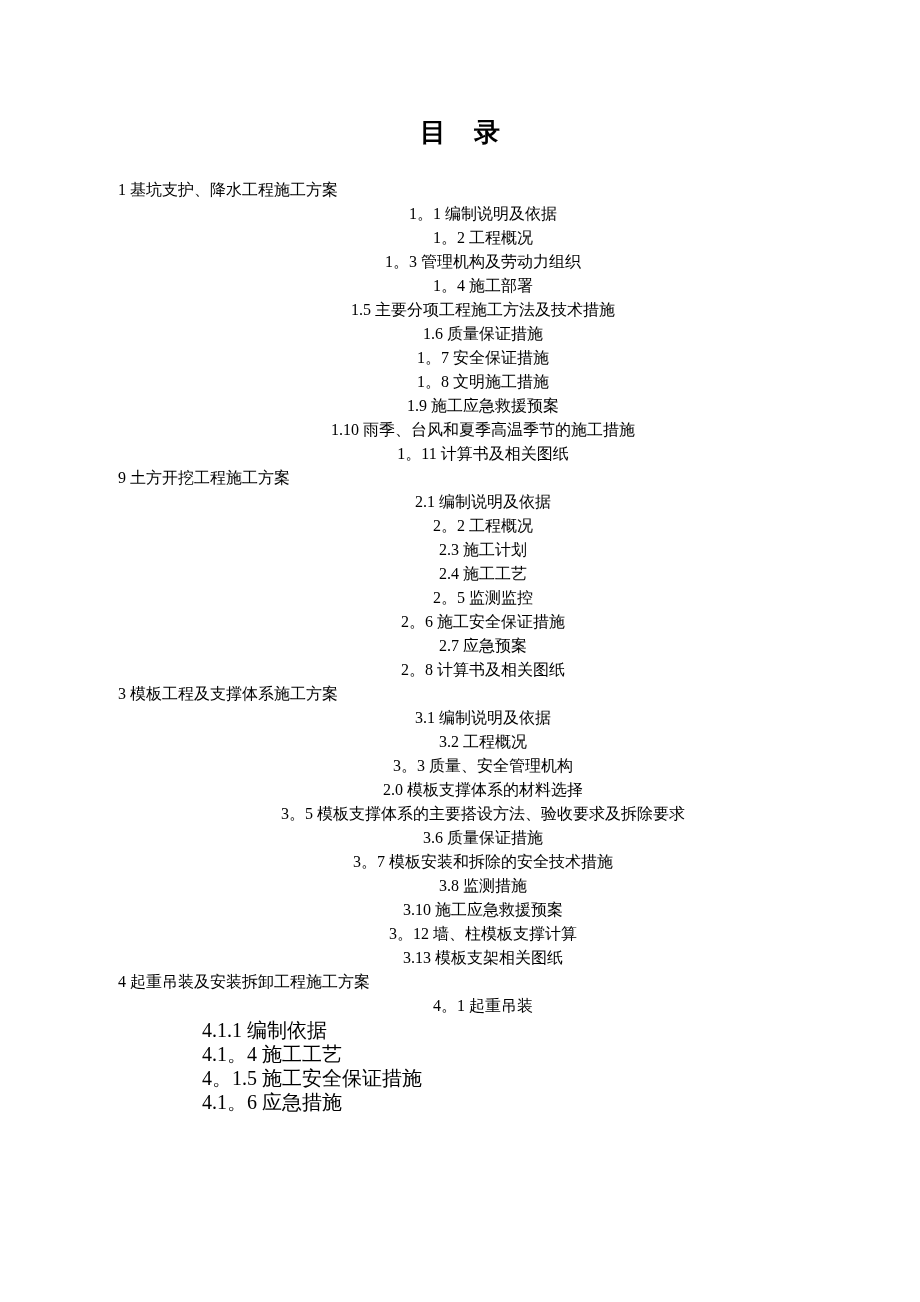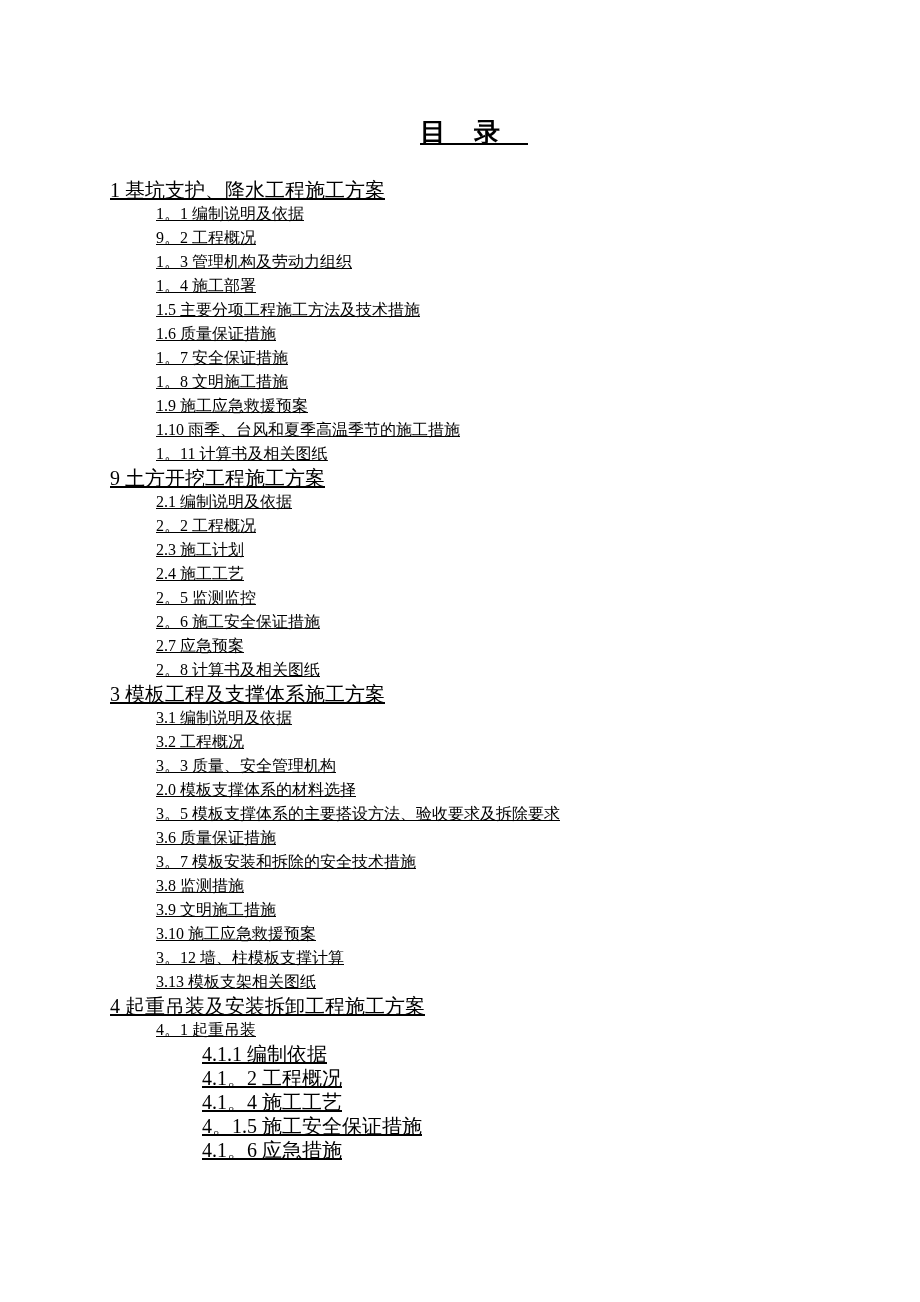--- a/index.html
+++ b/index.html
@@ -1,61 +1,61 @@
 <!DOCTYPE html>
 <html><head>
   <meta charset="utf-8">
   <style>
     * {
       margin: 0;
       padding: 0;
       box-sizing: border-box;
-      text-decoration: underline;
     }
     body {
       background: #ffffff;
       font-family: "SimSun", "宋体", serif;
       width: 920px;
       min-height: 1302px;
       padding: 115px 110px 80px 110px;
       color: #000000;
     }
     .title {
       text-align: center;
       font-size: 26px;
       font-weight: bold;
       letter-spacing: 28px;
       margin-bottom: 28px;
       padding-left: 28px;
     }
     .level-1 {
-      font-size: 20px;
+      font-size: 16px;
       line-height: 24px;
-      margin-left: 0;
+      margin-left: 8px;
     }
     .level-2 {
       font-size: 16px;
       line-height: 24px;
       margin-left: 46px;
+      text-align: center;
     }
     .level-3 {
       font-size: 20px;
       line-height: 24px;
       margin-left: 92px;
     }
   </style>
 </head>
 <body>
 
 <h1 class="title">目录</h1>
 
 <div id="toc-container">
     <div class="level-1">1 基坑支护、降水工程施工方案</div>
     <div class="level-2">1。1   编制说明及依据</div>
-    <div class="level-2">9。2   工程概况</div>
+    <div class="level-2">1。2   工程概况</div>
     <div class="level-2">1。3   管理机构及劳动力组织</div>
     <div class="level-2">1。4   施工部署</div>
     <div class="level-2">1.5   主要分项工程施工方法及技术措施</div>
     <div class="level-2">1.6   质量保证措施</div>
     <div class="level-2">1。7   安全保证措施</div>
     <div class="level-2">1。8   文明施工措施</div>
     <div class="level-2">1.9   施工应急救援预案</div>
     <div class="level-2">1.10   雨季、台风和夏季高温季节的施工措施</div>
     <div class="level-2">1。11 计算书及相关图纸</div>
     <div class="level-1">9 土方开挖工程施工方案</div>
@@ -69,24 +69,22 @@
     <div class="level-2">2。8 计算书及相关图纸</div>
     <div class="level-1">3  模板工程及支撑体系施工方案</div>
     <div class="level-2">3.1   编制说明及依据</div>
     <div class="level-2">3.2   工程概况</div>
     <div class="level-2">3。3   质量、安全管理机构</div>
     <div class="level-2">2.0   模板支撑体系的材料选择</div>
     <div class="level-2">3。5   模板支撑体系的主要搭设方法、验收要求及拆除要求</div>
     <div class="level-2">3.6   质量保证措施</div>
     <div class="level-2">3。7   模板安装和拆除的安全技术措施</div>
     <div class="level-2">3.8   监测措施</div>
-    <div class="level-2">3.9   文明施工措施</div>
     <div class="level-2">3.10   施工应急救援预案</div>
     <div class="level-2">3。12   墙、柱模板支撑计算</div>
     <div class="level-2">3.13   模板支架相关图纸</div>
     <div class="level-1">4 起重吊装及安装拆卸工程施工方案</div>
     <div class="level-2">4。1  起重吊装</div>
     <div class="level-3">4.1.1  编制依据</div>
-    <div class="level-3">4.1。2  工程概况</div>
     <div class="level-3">4.1。4  施工工艺</div>
     <div class="level-3">4。1.5  施工安全保证措施</div>
     <div class="level-3">4.1。6  应急措施</div>
   </div>
 
 </body></html>

